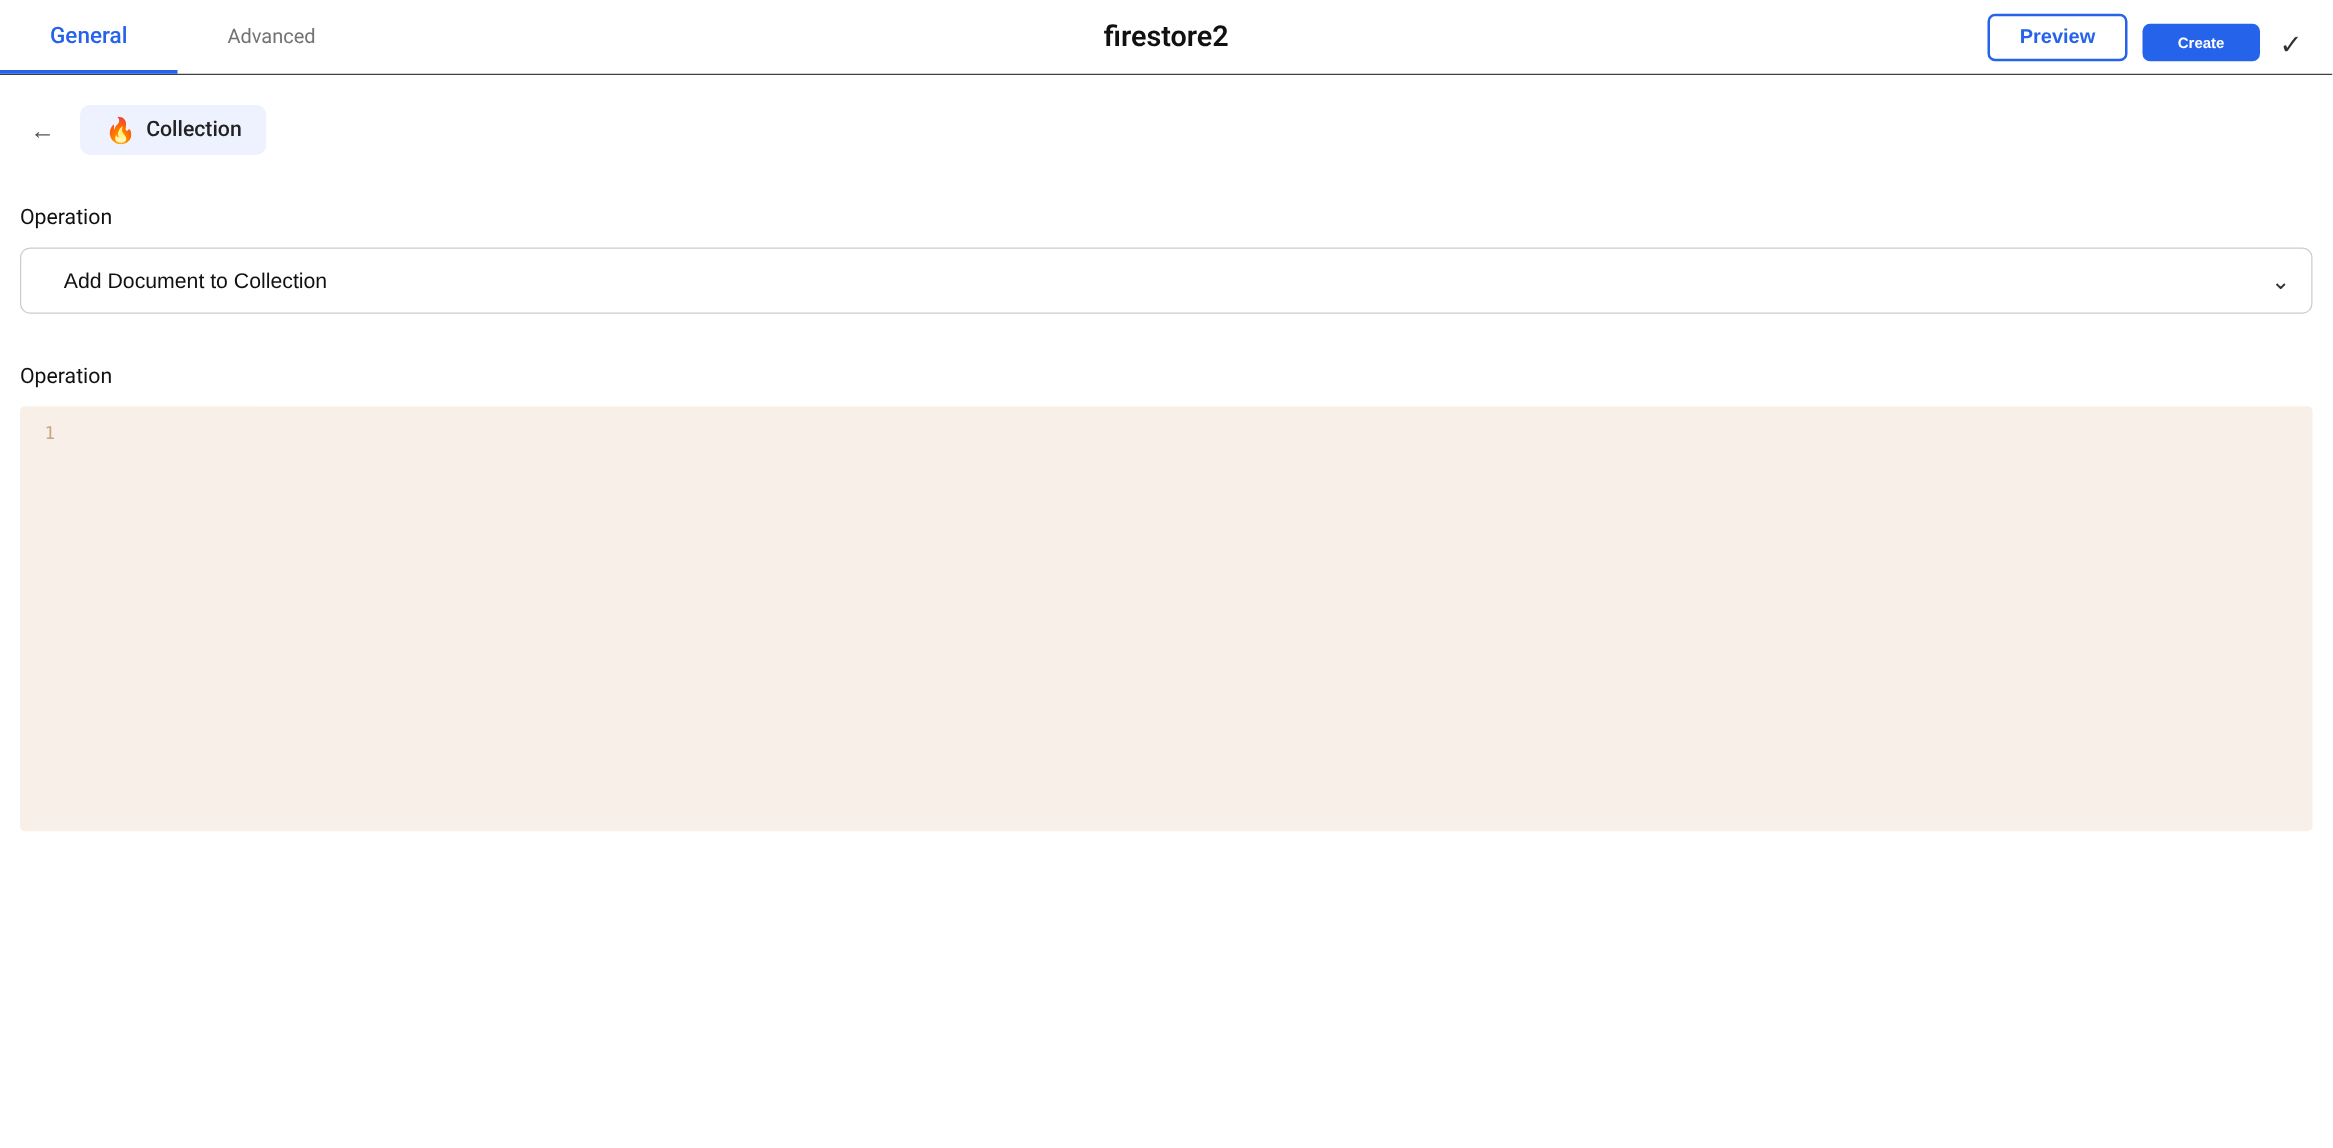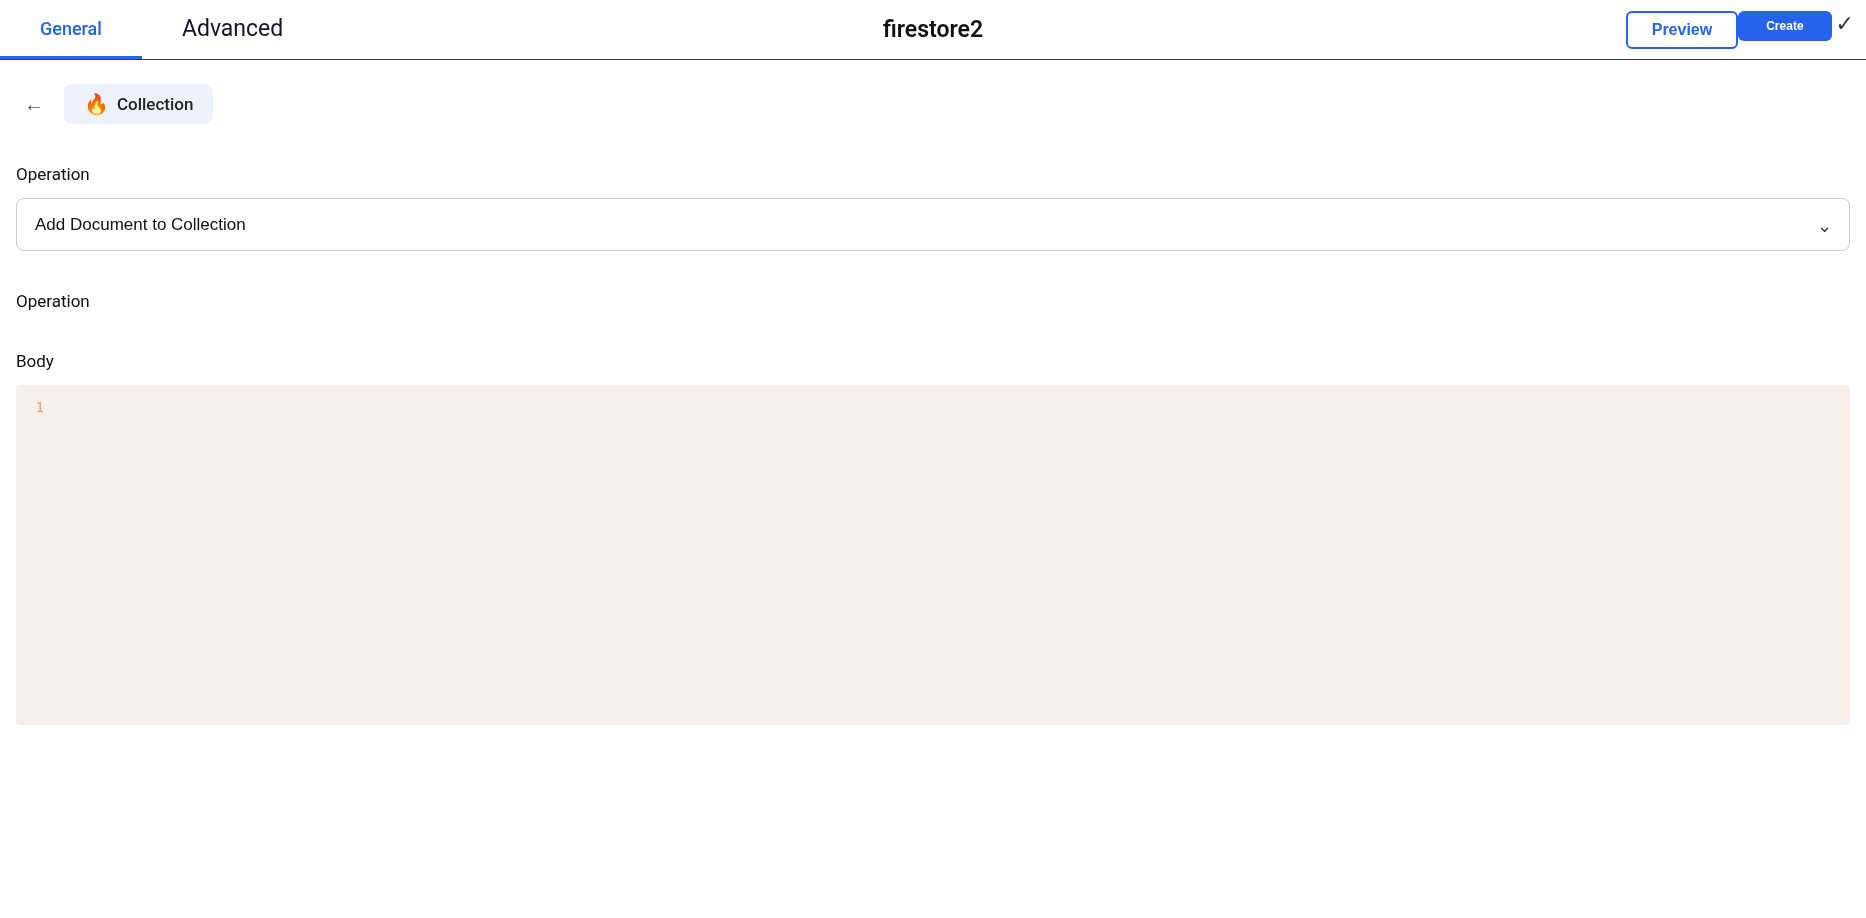--- a/index.html
+++ b/index.html
@@ -38,40 +38,41 @@
       cursor: pointer;
       font-weight: 500;
     }
 
     .tab-advanced {
       display: flex;
       align-items: center;
       justify-content: center;
       height: 100%;
       padding: 0 40px;
-      font-size: 23px;
-      color: #0f172a;
+      font-size: 16px;
+      color: #737373;
       cursor: pointer;
       border-bottom: 3px solid transparent;
     }
 
     .header-title {
       position: absolute;
       left: 50%;
       transform: translateX(-50%);
       font-size: 23px;
       font-weight: 600;
       color: #111;
     }
 
     .header-actions {
       display: flex;
-      align-items: flex-start;
+      align-items: flex-end;
+      gap: 12px;
       margin-left: auto;
-      padding-right: 12px;
+      padding-right: 24px;
     }
 
     .btn-preview {
       border: 2px solid #2563eb;
       background: #fff;
       color: #2563eb;
       font-size: 16px;
       font-weight: 600;
       padding: 8px 24px;
       border-radius: 6px;
@@ -139,21 +140,21 @@
       color: #111;
       margin-bottom: 14px;
       margin-top: 40px;
     }
 
     
     .operation-select {
       width: 100%;
       border: 1px solid #ccc;
       border-radius: 8px;
-      padding: 16px 18px;
+      padding: 16px 34px;
       font-size: 17px;
       color: #111;
       background: #fff;
       appearance: none;
       cursor: pointer;
       outline: none;
       position: relative;
     }
 
     .select-wrapper {
@@ -258,21 +259,20 @@
       <option>Get Document</option>
       <option>Update Document</option>
       <option>Delete Document</option>
       <option>Query Collection</option>
     </select>
     <span class="select-chevron">⌄</span>
   </div>
 
   <div class="section-label">Operation</div>
 
-  <div class="section-label">Body</div>
   <div class="body-editor">
     <div class="line-numbers">
       <div>1</div>
     </div>
     <div class="editor-area" contenteditable="true" style=""></div>
   </div>
 
 </div>
 
 </body></html>

